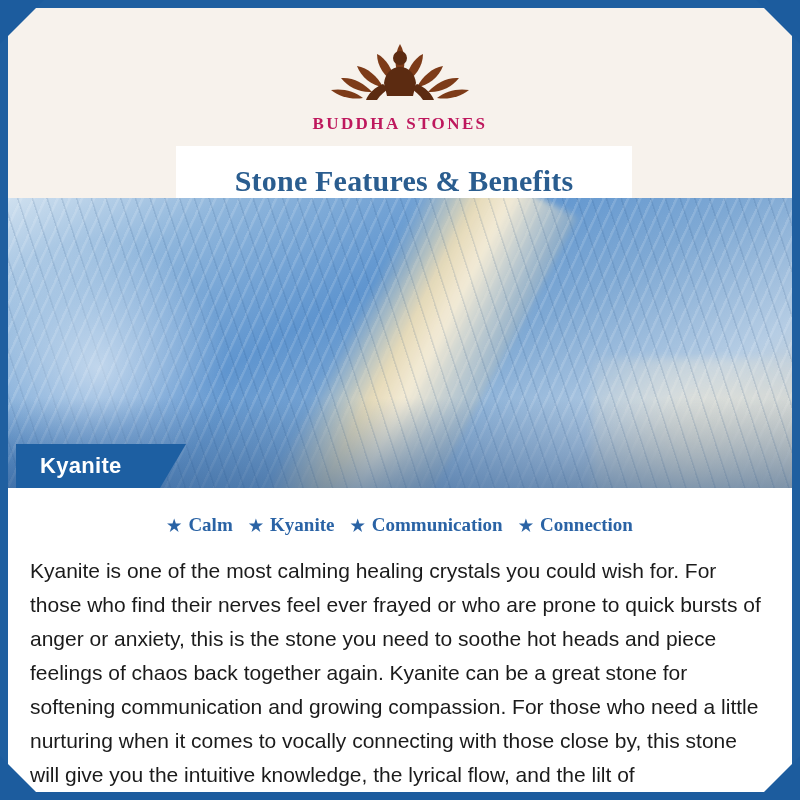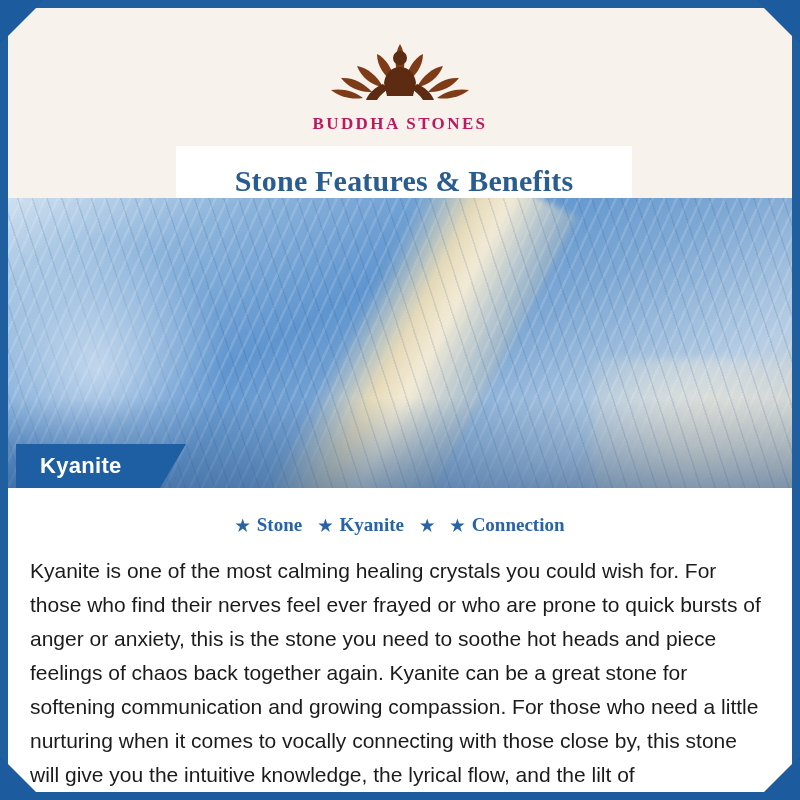--- a/index.html
+++ b/index.html
@@ -240,28 +240,29 @@
       <div class="streaks2"></div>
       <div class="glow-left"></div>
       <div class="shadow-bottom"></div>
       <div class="stone-tag">Kyanite</div>
     </div>
 
     <div class="content">
       <div class="keywords">
         <div class="kw">
           <span class="star">★</span>
-          <span>Stone</span>
+          <span>Calm</span>
         </div>
         <div class="kw">
           <span class="star">★</span>
           <span>Kyanite</span>
         </div>
         <div class="kw">
           <span class="star">★</span>
+          <span>Communication</span>
         </div>
         <div class="kw">
           <span class="star">★</span>
           <span>Connection</span>
         </div>
       </div>
 
       <p class="body-text">Kyanite is one of the most calming healing crystals you could wish for. For those who find their nerves feel ever frayed or who are prone to quick bursts of anger or anxiety, this is the stone you need to soothe hot heads and piece feelings of chaos back together again. Kyanite can be a great stone for softening communication and growing compassion. For those who need a little nurturing when it comes to vocally connecting with those close by, this stone will give you the intuitive knowledge, the lyrical flow, and the lilt of understanding to own your self-expression.</p>
     </div>
 

